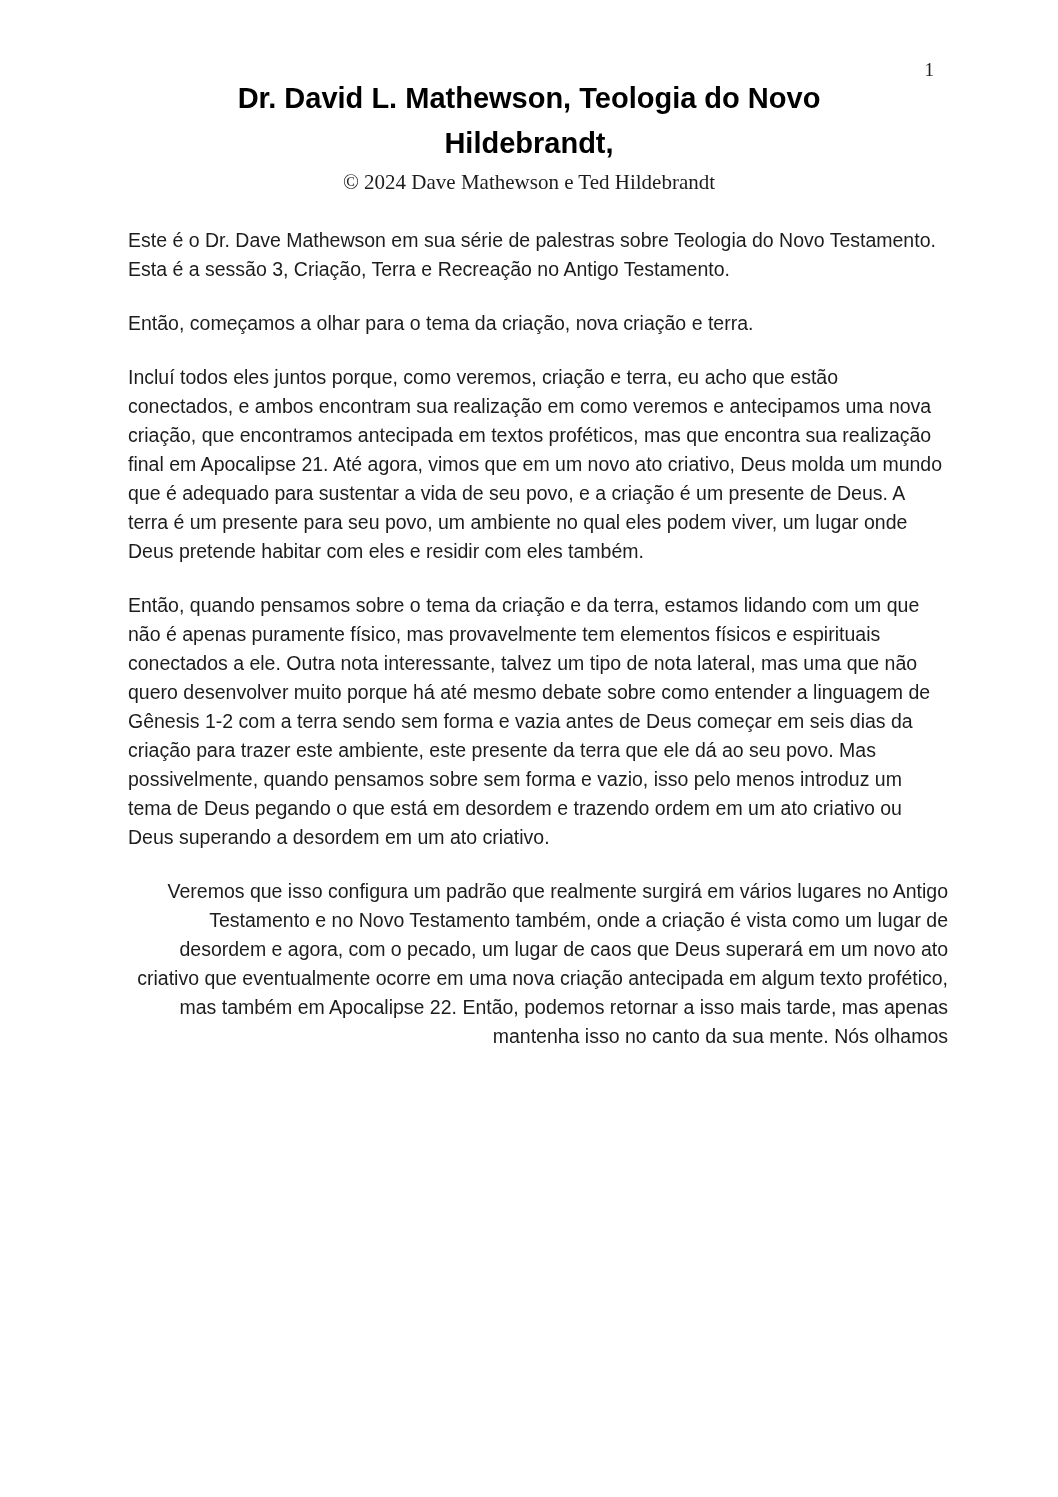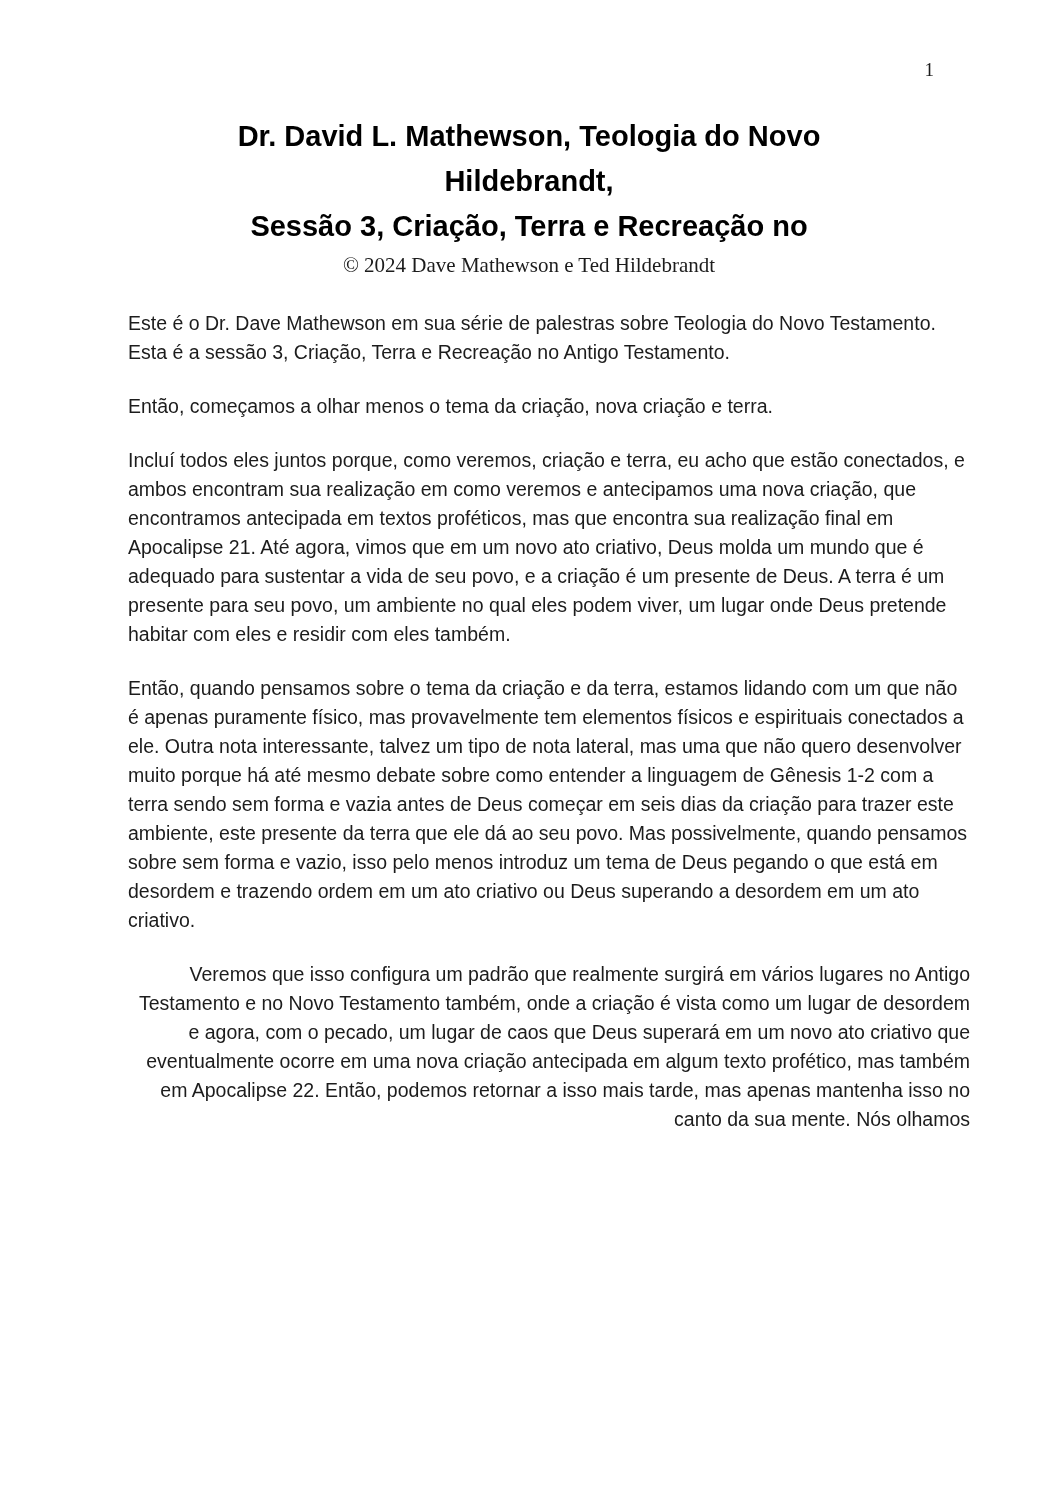--- a/index.html
+++ b/index.html
@@ -16,43 +16,42 @@
   }
   .page-number {
     position: absolute;
     top: 59px;
     right: 124px;
     font-family: "Liberation Serif", serif;
     font-size: 19px;
     color: #1c1c1c;
   }
   .title-block {
-    padding-top: 102px;
+    padding-top: 76px;
     text-align: center;
     font-family: "Liberation Sans", sans-serif;
     font-weight: bold;
     font-size: 29px;
     line-height: 45px;
     color: #000000;
-    margin-top: 12px;
   }
   .title-line { white-space: nowrap; }
   .copyright {
     margin-top: 3px;
     text-align: center;
     font-family: "Liberation Serif", serif;
     font-weight: normal;
     font-size: 21px;
     line-height: 26px;
     color: #1c1c1c;
   }
   .document-body {
     margin-top: 31px;
     padding-left: 128px;
-    padding-right: 88px;
+    padding-right: 110px;
     font-family: "Liberation Sans", sans-serif;
     font-size: 19.5px;
     line-height: 29px;
     color: #1c1c1c;
     text-align: left;
   }
   .document-body p {
     margin: 0 0 25px 0;
   }
   .document-body p:last-child { margin-bottom: 4px; text-align: right; }
@@ -60,25 +59,24 @@
 </head>
 <body>
 
 <div class="page">
 
   <div class="page-number">1</div>
 
   <header class="title-block">
     <div class="title-line">Dr. David L. Mathewson, Teologia do Novo</div>
     <div class="title-line">Hildebrandt,</div>
-    <div class="title-line">Sessão 3, Criação, Terra e Recreação no</div>
     <div class="copyright">© 2024 Dave Mathewson e Ted Hildebrandt</div>
   </header>
 
   <main class="document-body">
     <p>Este é o Dr. Dave Mathewson em sua série de palestras sobre Teologia do Novo Testamento. Esta é a sessão 3, Criação, Terra e Recreação no Antigo Testamento.</p>
-    <p>Então, começamos a olhar menos o tema da criação, nova criação e terra.</p>
+    <p>Então, começamos a olhar para o tema da criação, nova criação e terra.</p>
     <p>Incluí todos eles juntos porque, como veremos, criação e terra, eu acho que estão conectados, e ambos encontram sua realização em como veremos e antecipamos uma nova criação, que encontramos antecipada em textos proféticos, mas que encontra sua realização final em Apocalipse 21. Até agora, vimos que em um novo ato criativo, Deus molda um mundo que é adequado para sustentar a vida de seu povo, e a criação é um presente de Deus. A terra é um presente para seu povo, um ambiente no qual eles podem viver, um lugar onde Deus pretende habitar com eles e residir com eles também.</p>
     <p>Então, quando pensamos sobre o tema da criação e da terra, estamos lidando com um que não é apenas puramente físico, mas provavelmente tem elementos físicos e espirituais conectados a ele. Outra nota interessante, talvez um tipo de nota lateral, mas uma que não quero desenvolver muito porque há até mesmo debate sobre como entender a linguagem de Gênesis 1-2 com a terra sendo sem forma e vazia antes de Deus começar em seis dias da criação para trazer este ambiente, este presente da terra que ele dá ao seu povo. Mas possivelmente, quando pensamos sobre sem forma e vazio, isso pelo menos introduz um tema de Deus pegando o que está em desordem e trazendo ordem em um ato criativo ou Deus superando a desordem em um ato criativo.</p>
     <p>Veremos que isso configura um padrão que realmente surgirá em vários lugares no Antigo Testamento e no Novo Testamento também, onde a criação é vista como um lugar de desordem e agora, com o pecado, um lugar de caos que Deus superará em um novo ato criativo que eventualmente ocorre em uma nova criação antecipada em algum texto profético, mas também em Apocalipse 22. Então, podemos retornar a isso mais tarde, mas apenas mantenha isso no canto da sua mente. Nós olhamos</p>
   </main>
 
 </div>
 
 </body></html>

